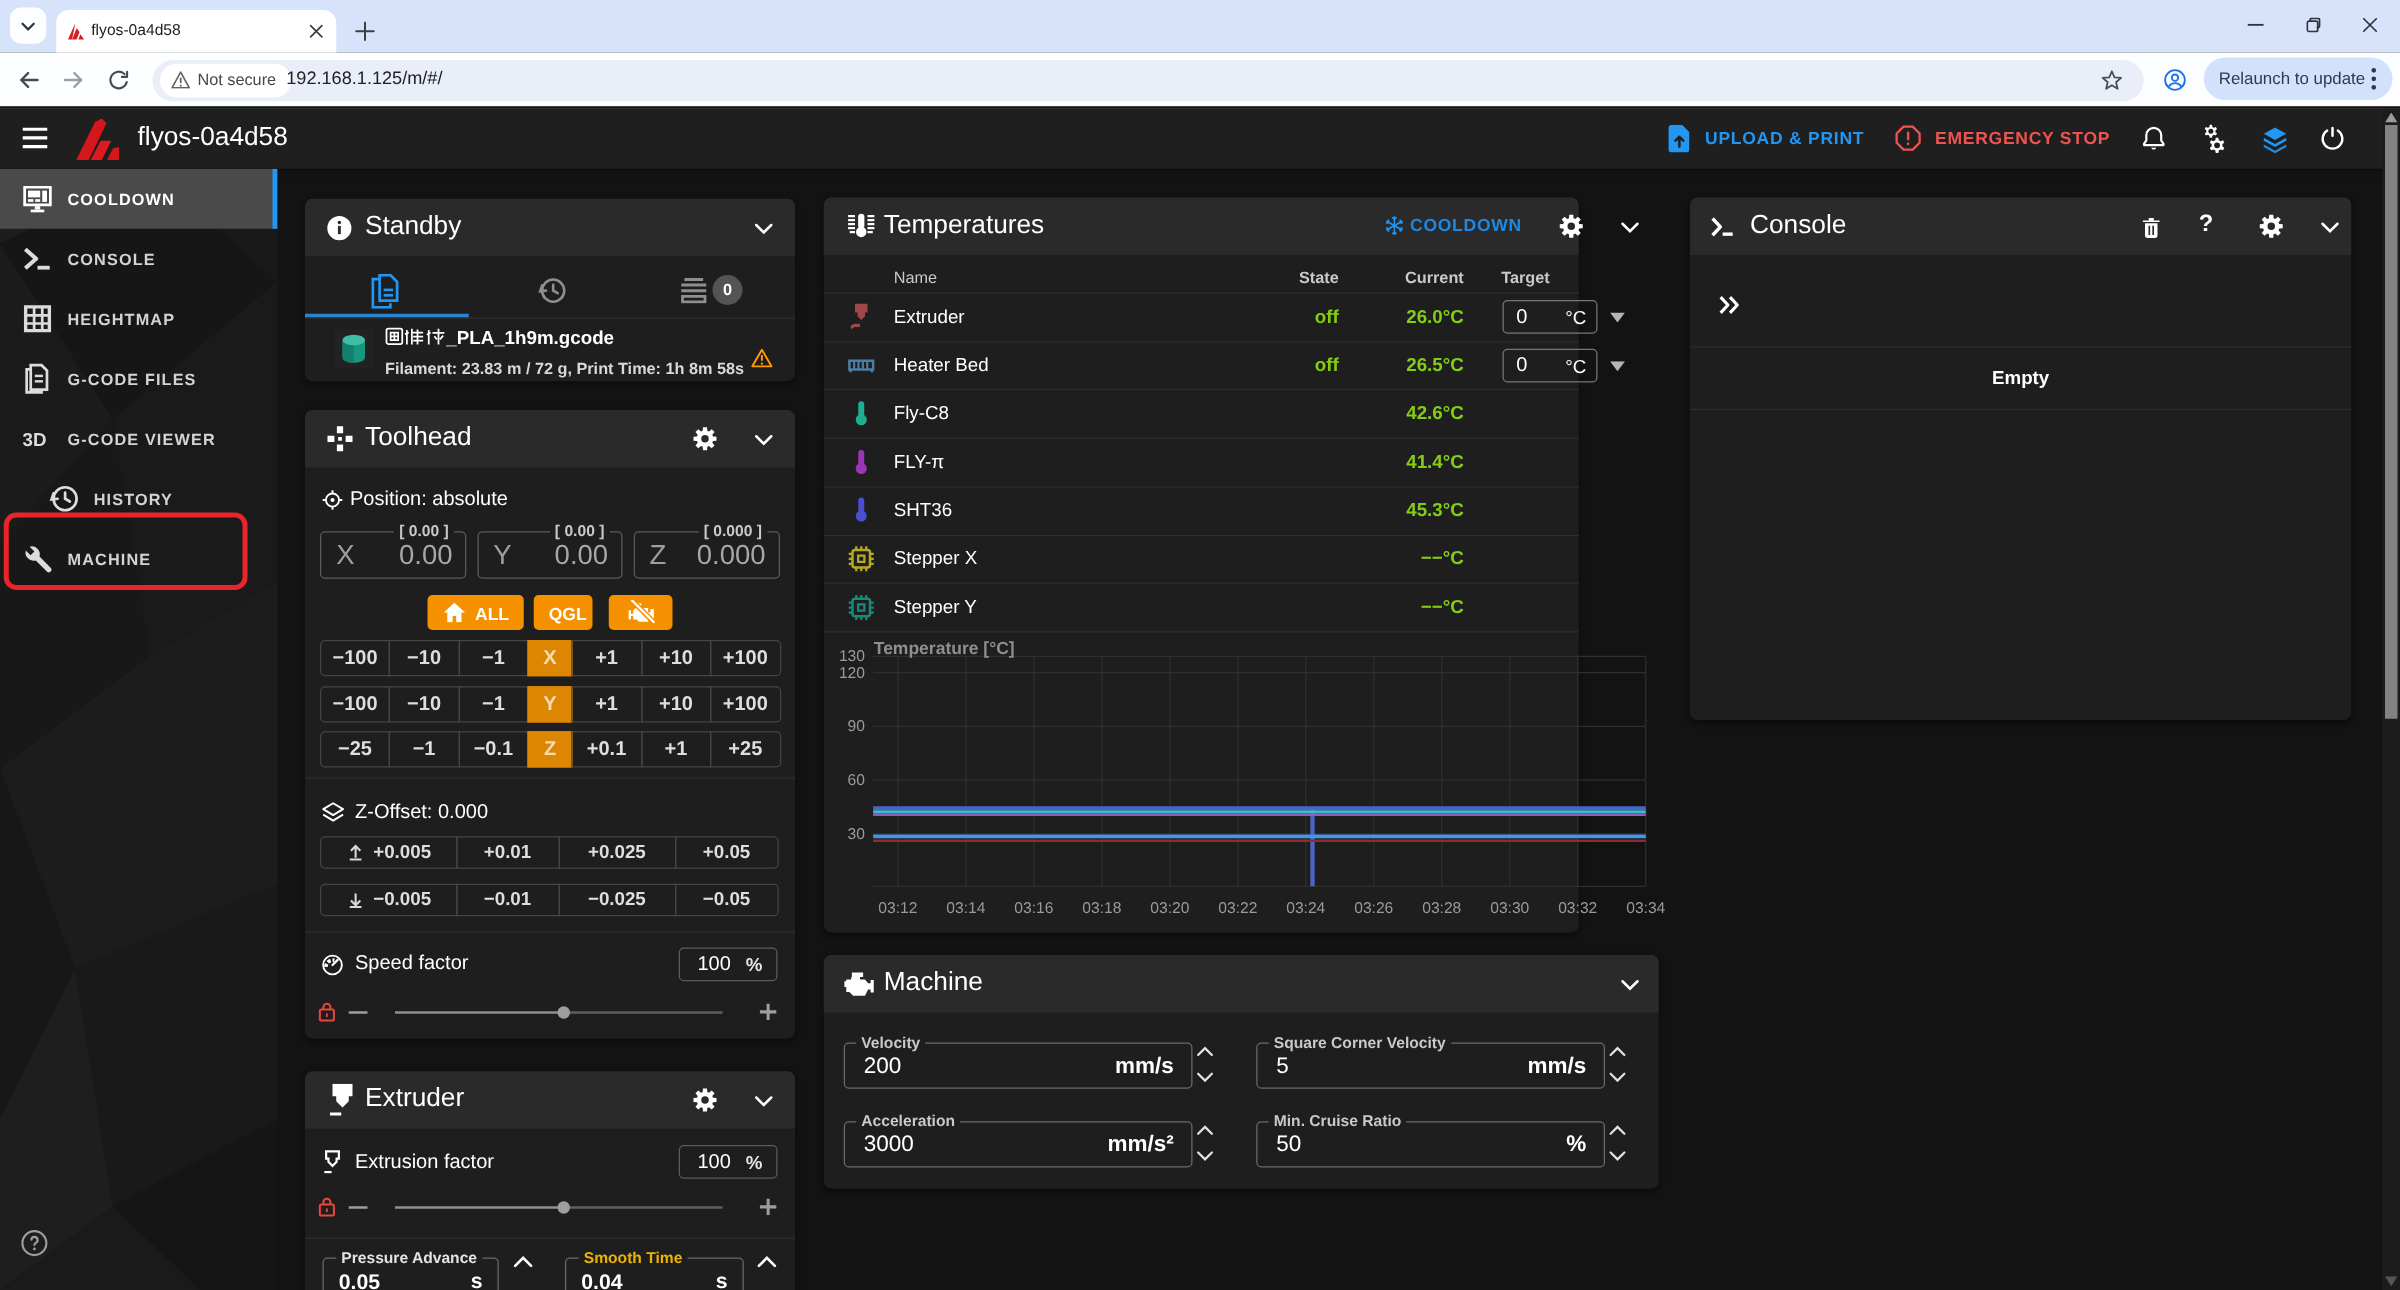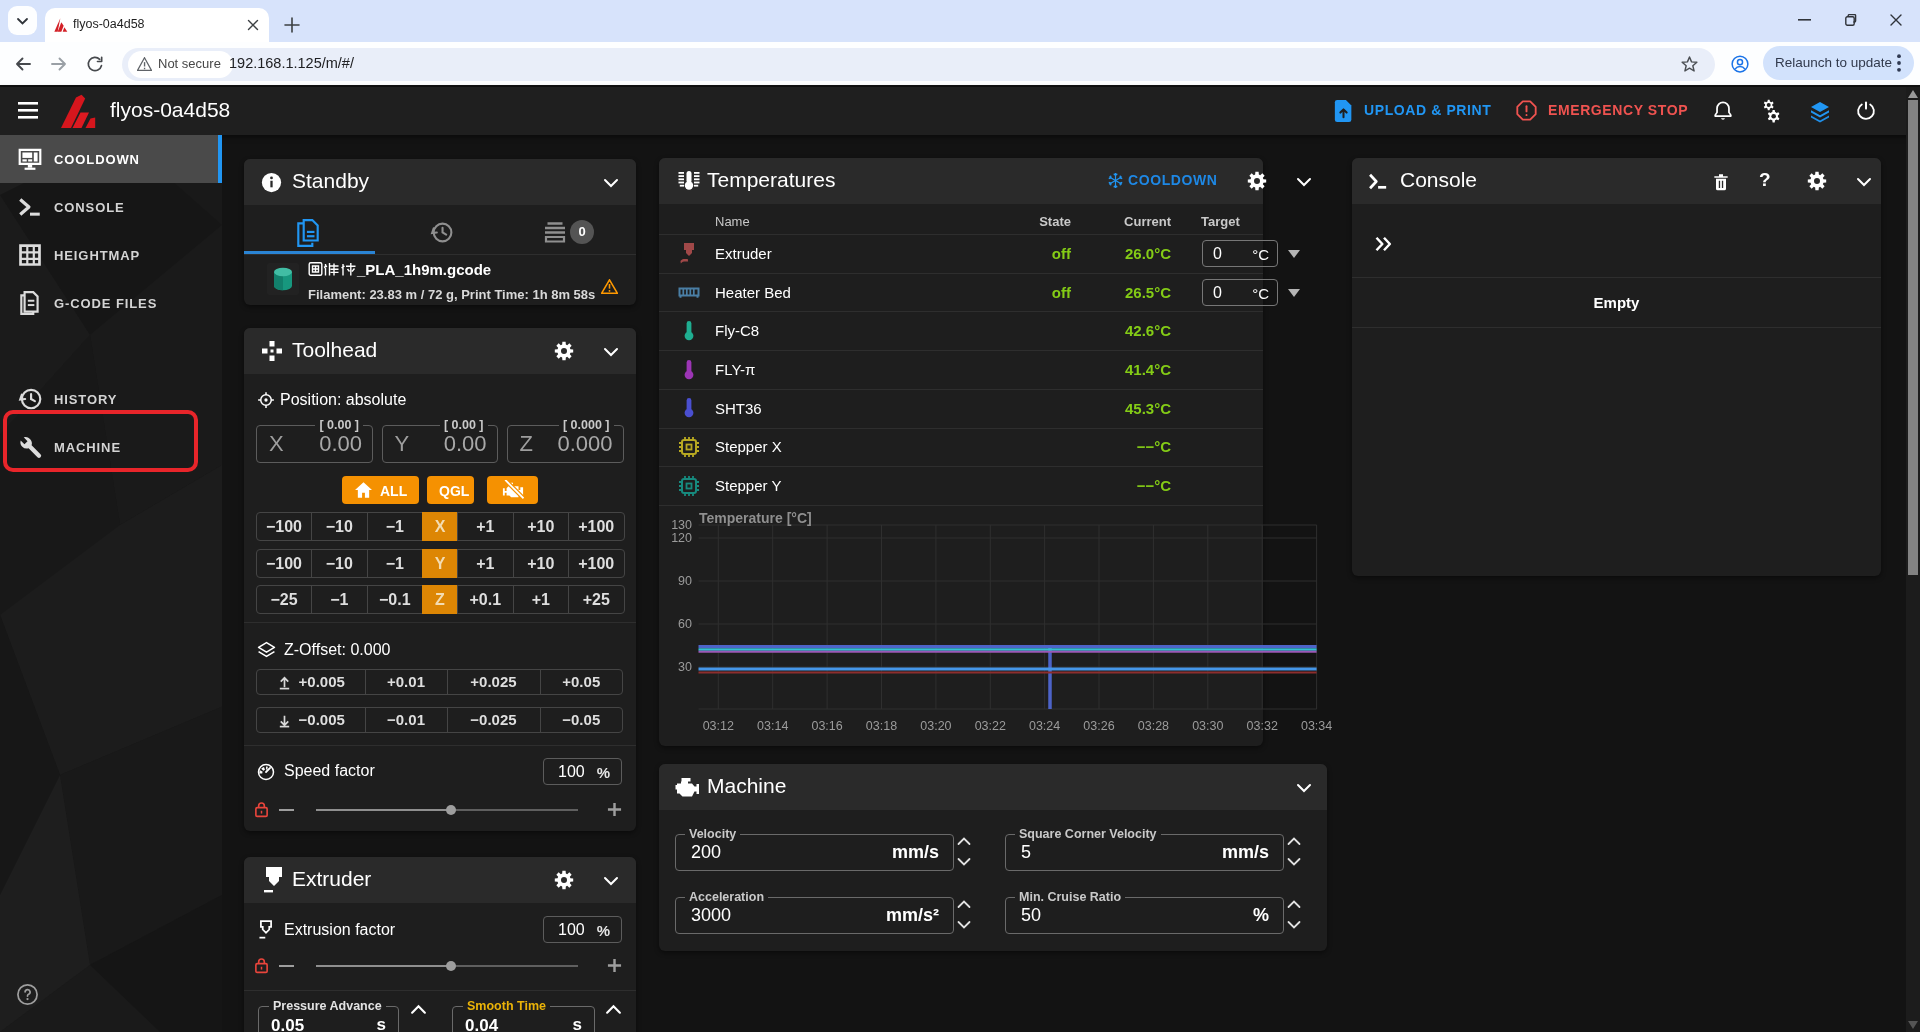--- a/index.html
+++ b/index.html
@@ -210,21 +210,27 @@
   </div>
   <div class="navitem" style="top:144px;">
     <svg class="navicon" viewBox="0 0 24 24">
         <path d="M7 2 h8 l4 4 v14 H7 Z" fill="none" stroke="#dcdcdc" stroke-width="2"></path>
         <path d="M7 5 H4 v17 h11 v-2" fill="none" stroke="#dcdcdc" stroke-width="2"></path>
         <rect x="10" y="9" width="6" height="1.8" fill="#dcdcdc"></rect>
         <rect x="10" y="13" width="6" height="1.8" fill="#dcdcdc"></rect>
       </svg>
     <div class="navlabel">G-CODE FILES</div>
   </div>
-  <div class="navitem" style="top:240px;">
+  <div class="navitem" style="top:192px;">
+    <svg class="navicon" viewBox="0 0 26 26">
+        <text x="1" y="19" font-family="Liberation Sans" font-size="15" font-weight="bold" fill="#dcdcdc">3D</text>
+      </svg>
+    <div class="navlabel">G-CODE VIEWER</div>
+  </div>
+  <div class="navitem" style="top:240px;margin-left:21px;">
     <svg class="navicon" viewBox="0 0 24 24">
         <circle cx="13" cy="12" r="8.5" fill="none" stroke="#dcdcdc" stroke-width="2"></circle>
         <path d="M4.5 8 L3 12.5 L7.5 12" fill="none" stroke="#dcdcdc" stroke-width="2" stroke-linecap="round"></path>
         <path d="M13 7.5 V12 L16.5 14" fill="none" stroke="#dcdcdc" stroke-width="2" stroke-linecap="round"></path>
       </svg>
     <div class="navlabel">HISTORY</div>
   </div>
   <div class="navitem" style="top:288px;">
     <svg class="navicon" viewBox="0 0 24 24" fill="#dcdcdc">
         <path d="M21.7 18.6 l-8.2-8.2 a5.9 5.9 0 0 0-7.3-7.3 l3.5 3.5 -2.8 2.8 -3.5-3.5 a5.9 5.9 0 0 0 7.3 7.3 l8.2 8.2 a1.8 1.8 0 0 0 2.8-2.8 Z"></path>

